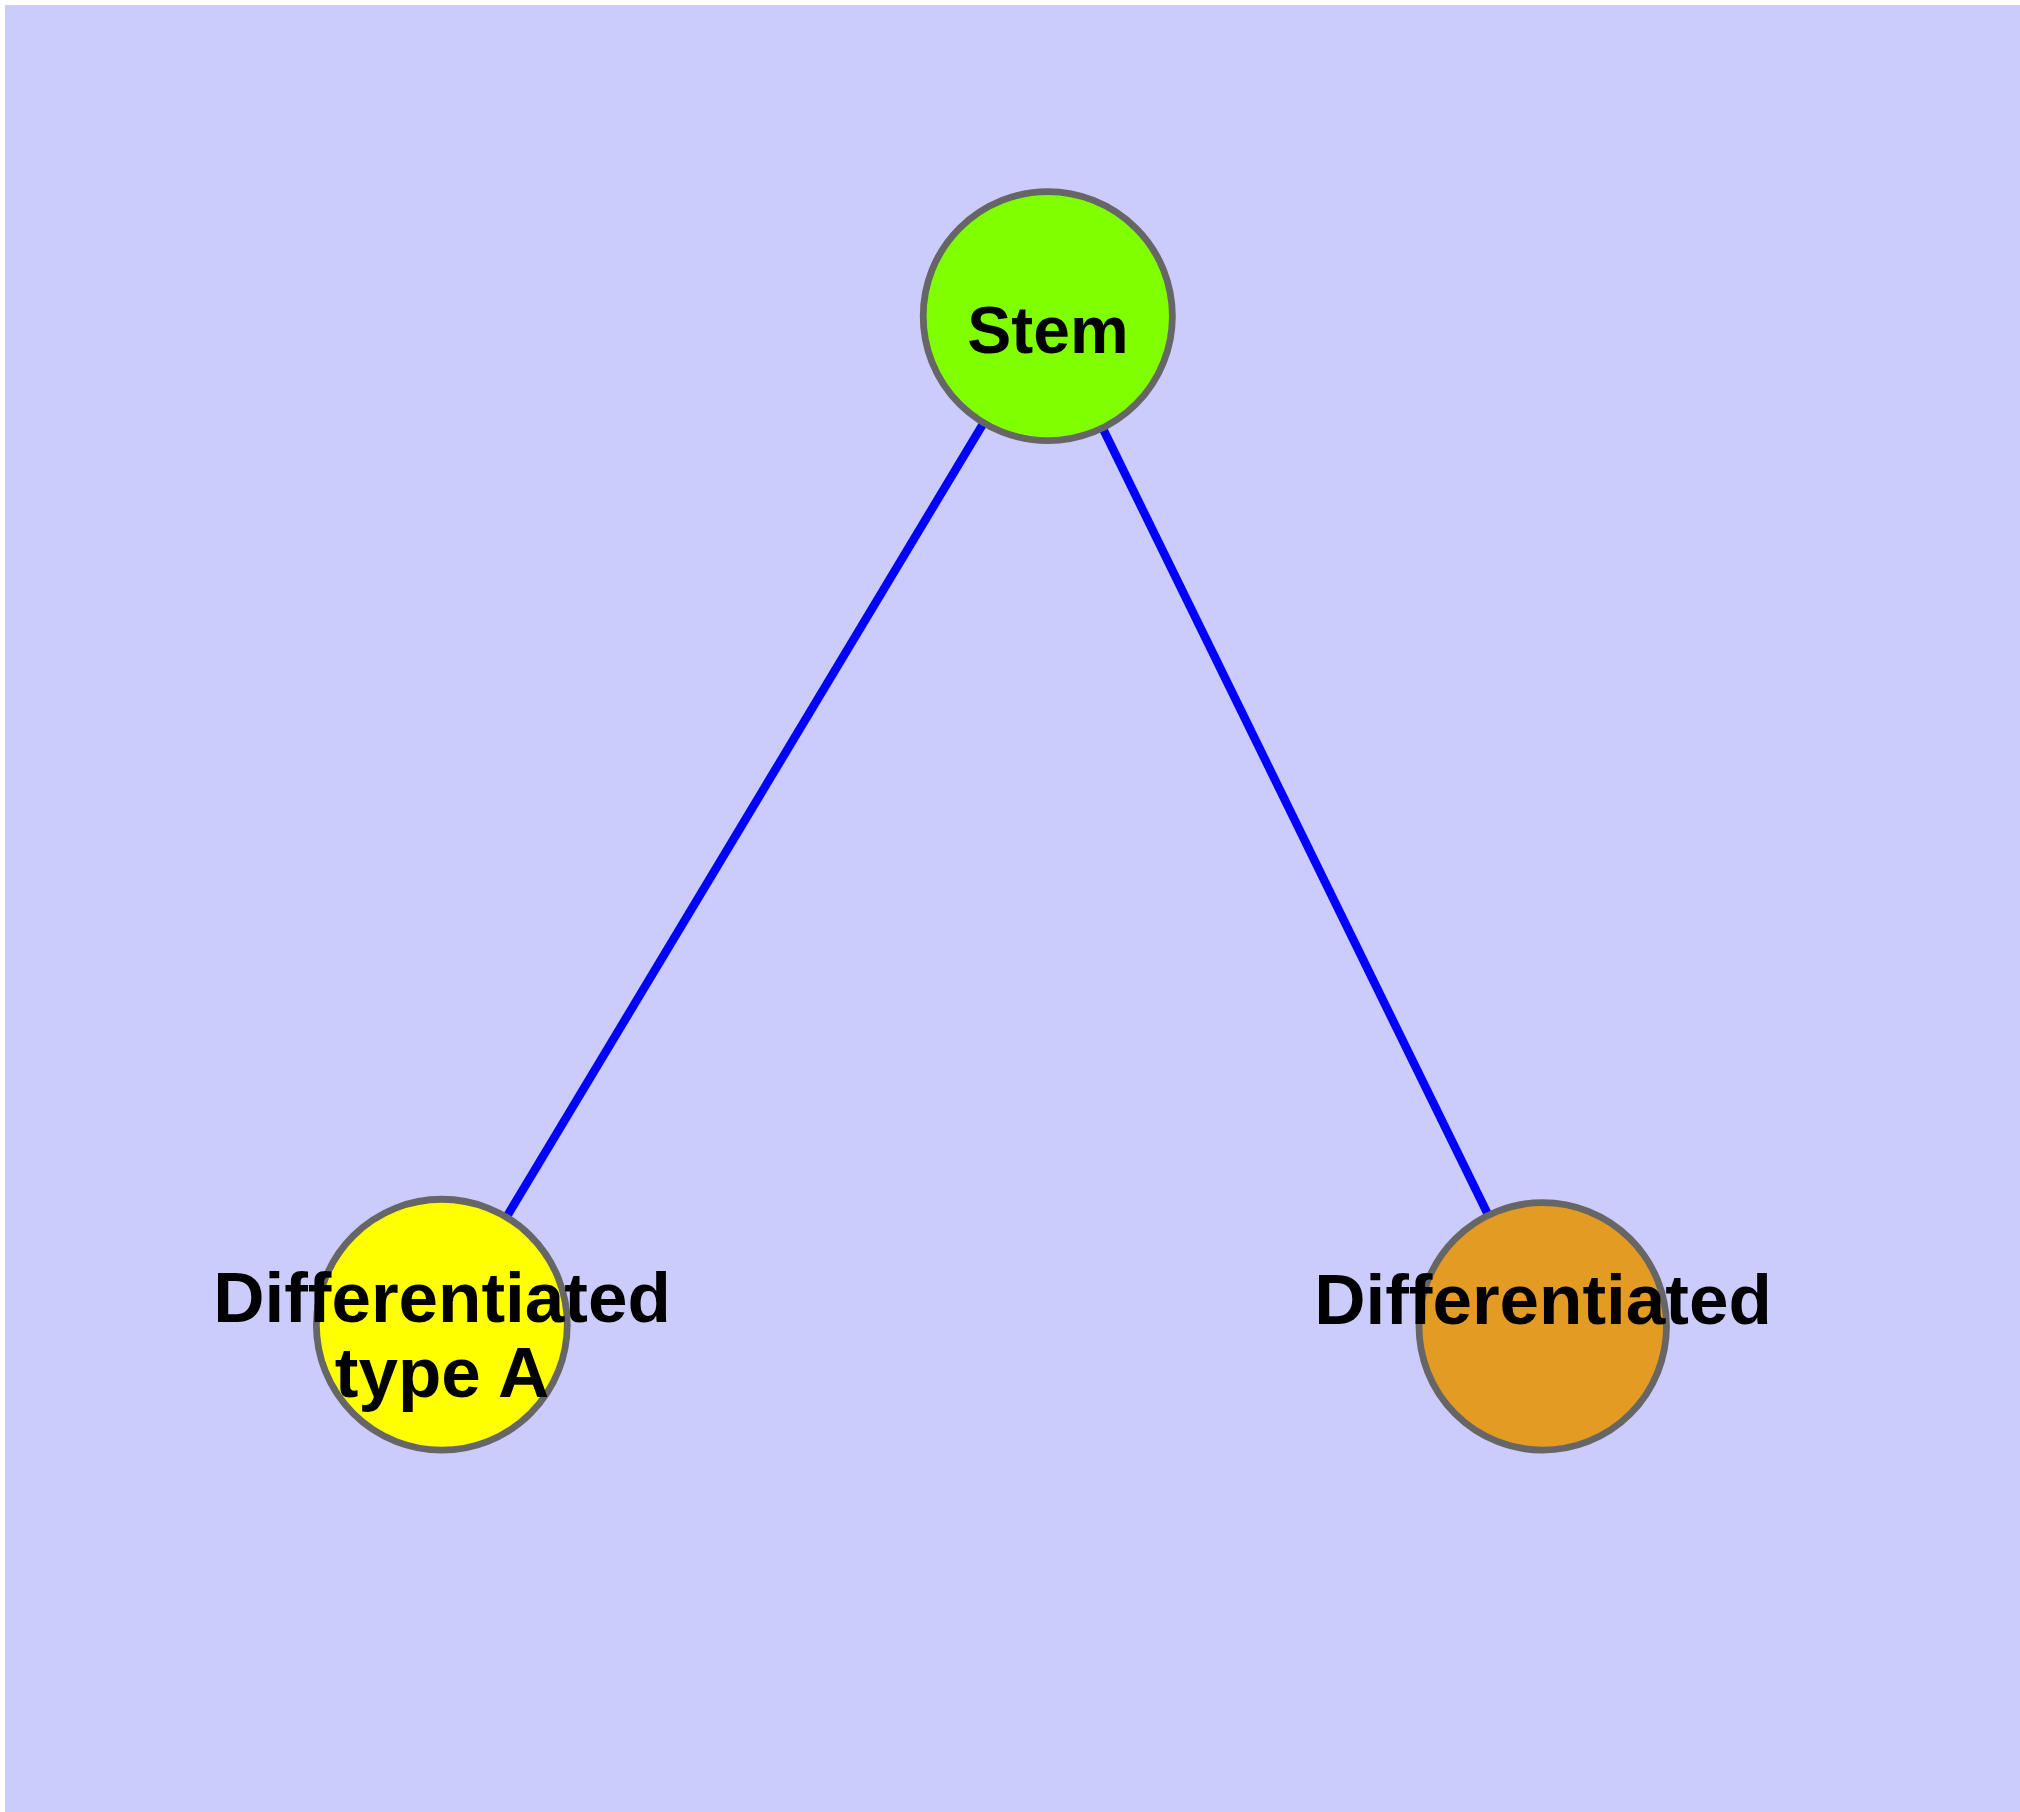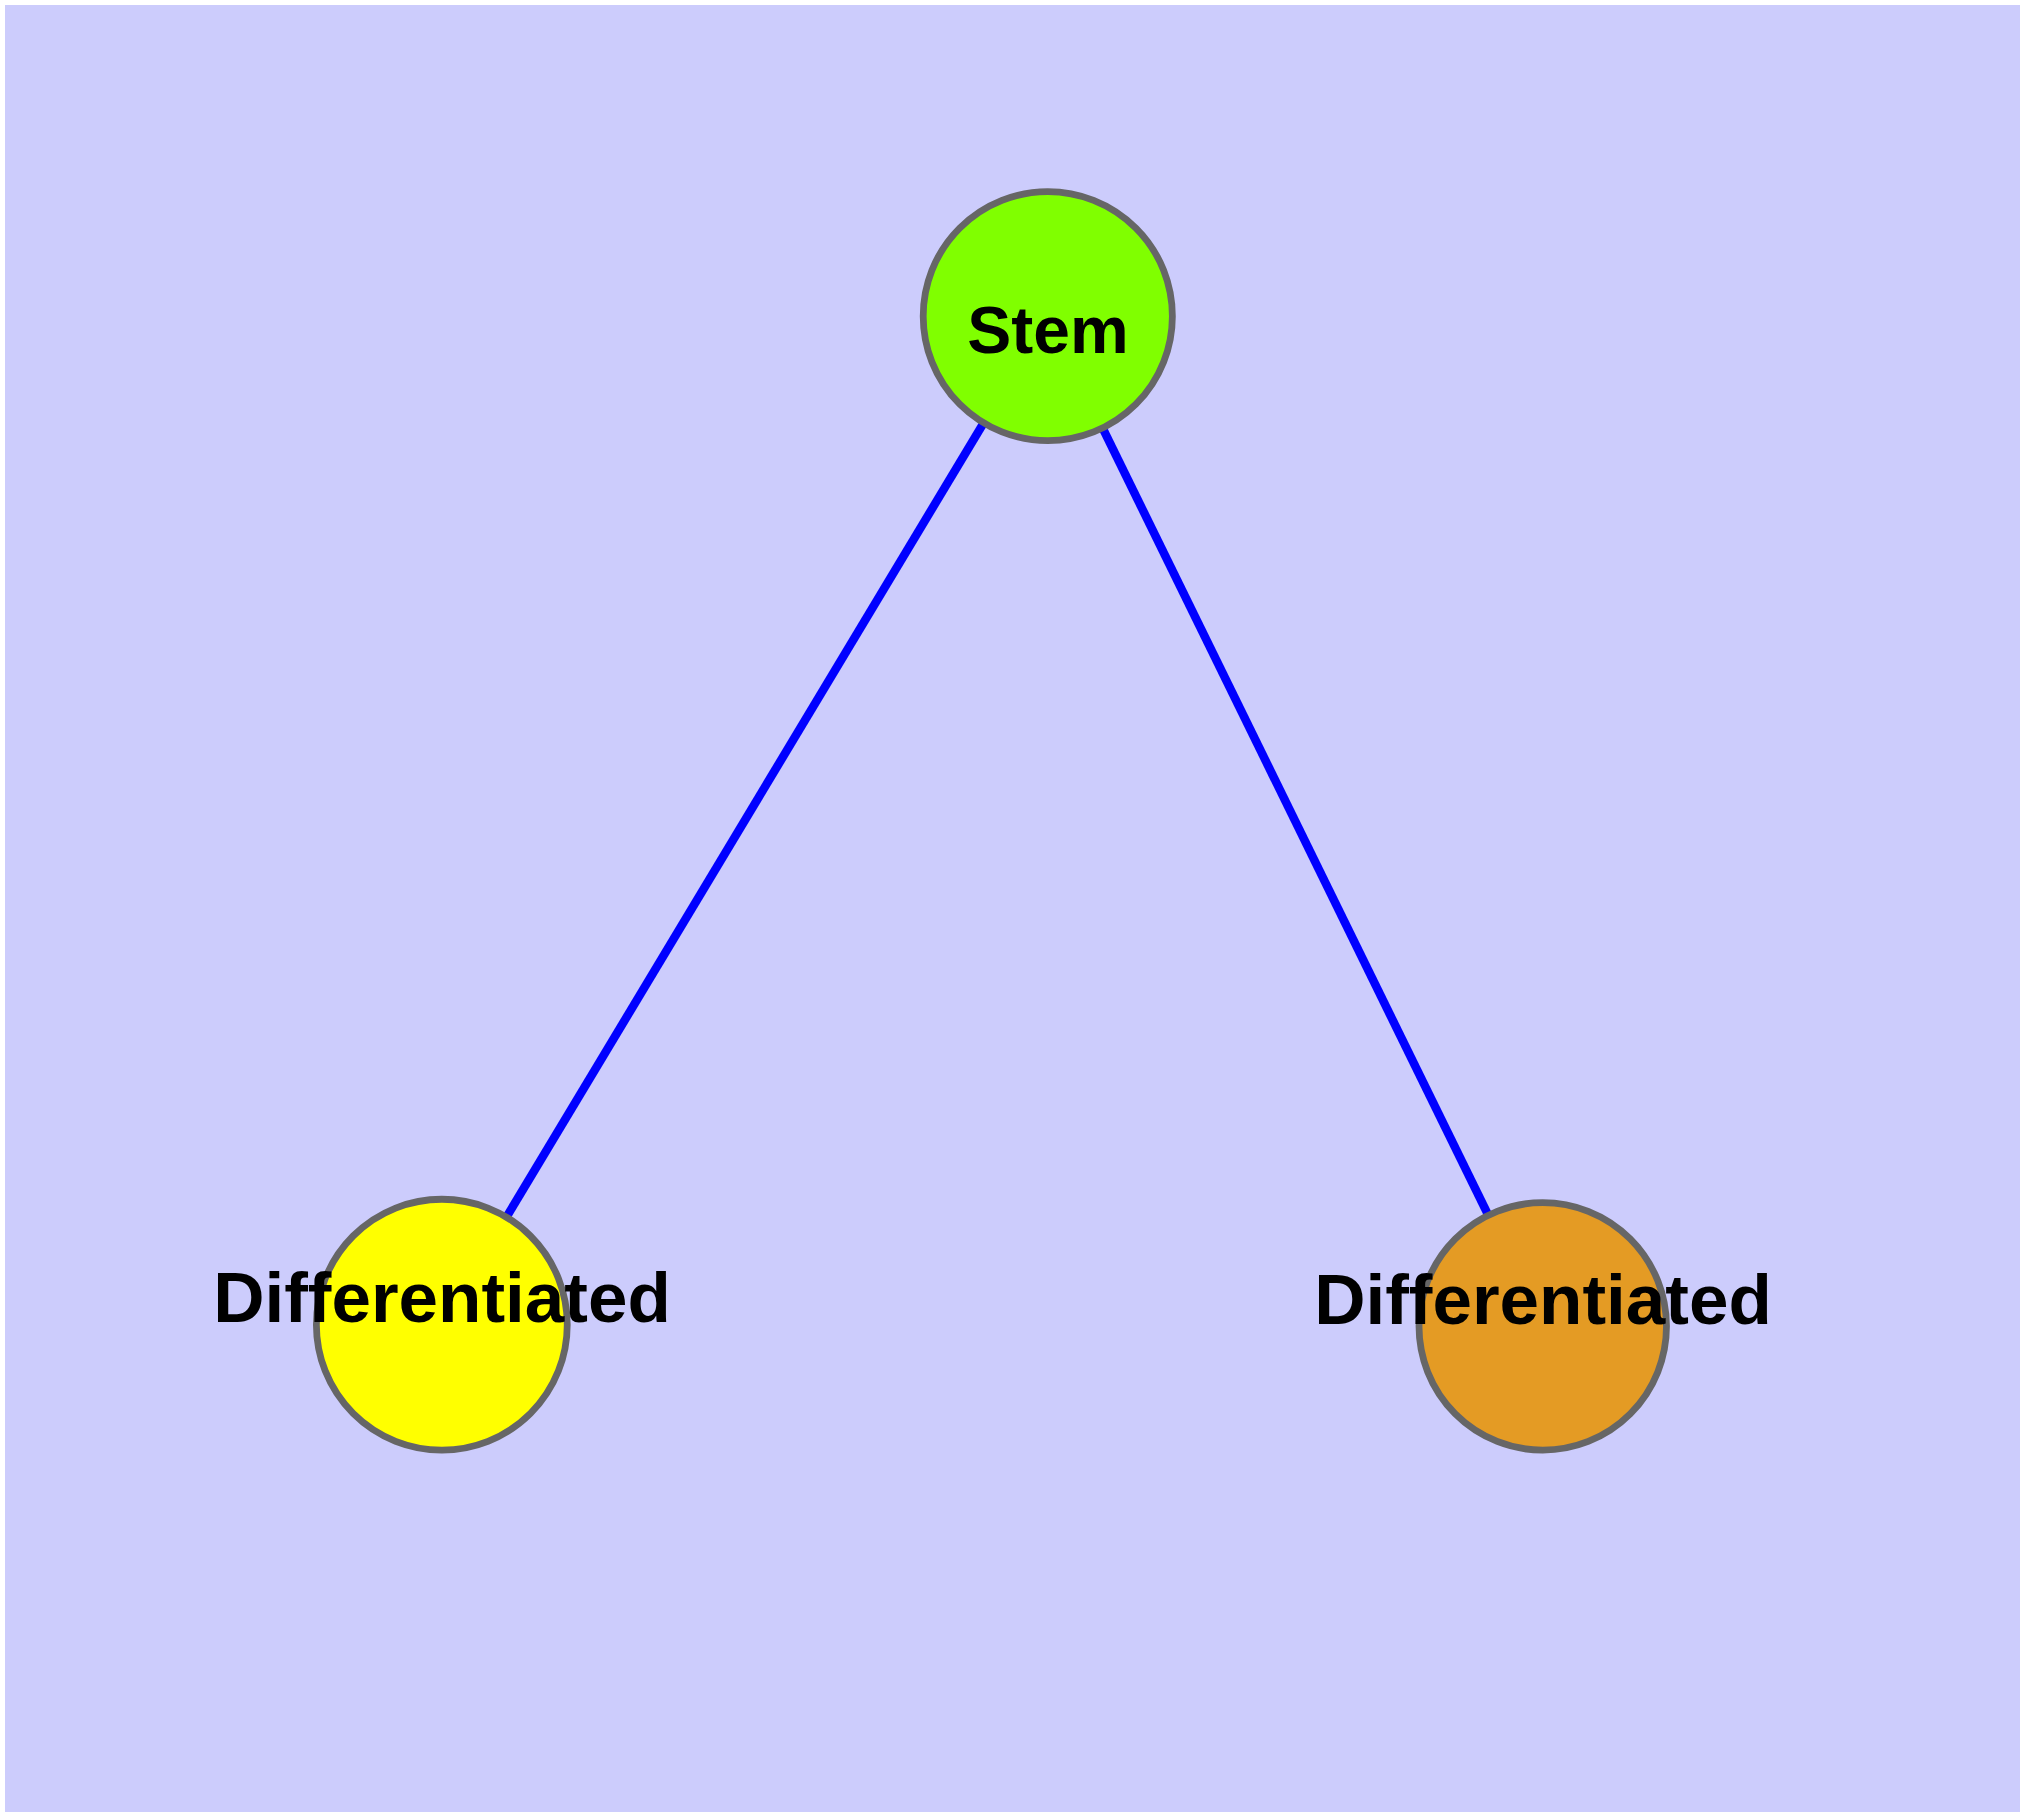--- a/index.html
+++ b/index.html
@@ -77,18 +77,18 @@
 
     <g>
       <circle cx="1236" cy="373" r="147" fill="#80ff00" stroke="#666666" stroke-width="8"></circle>
       <circle cx="521" cy="1563" r="148" fill="#ffff00" stroke="#666666" stroke-width="8"></circle>
       <circle cx="1820" cy="1565" r="146" fill="#e49b24" stroke="#666666" stroke-width="8"></circle>
     </g>
   </svg>
 
   <div class="node-label label-stem">Stem</div>
 
-  <div class="node-label label-a"><span>Differentiated</span><br></div>
+  <div class="node-label label-a"><span>Differentiated</span><br><span>type A</span></div>
 
   <div class="node-label label-b"><span>Differentiated</span><br></div>
 
 </div>
 
 
 </body></html>

